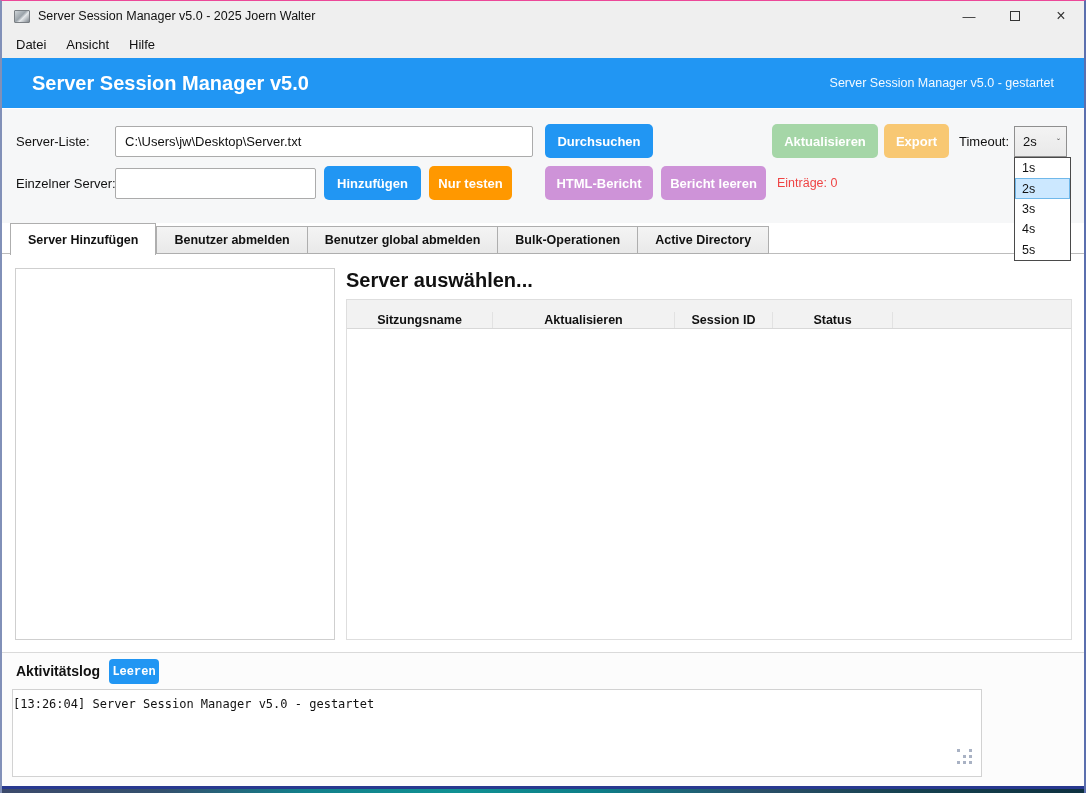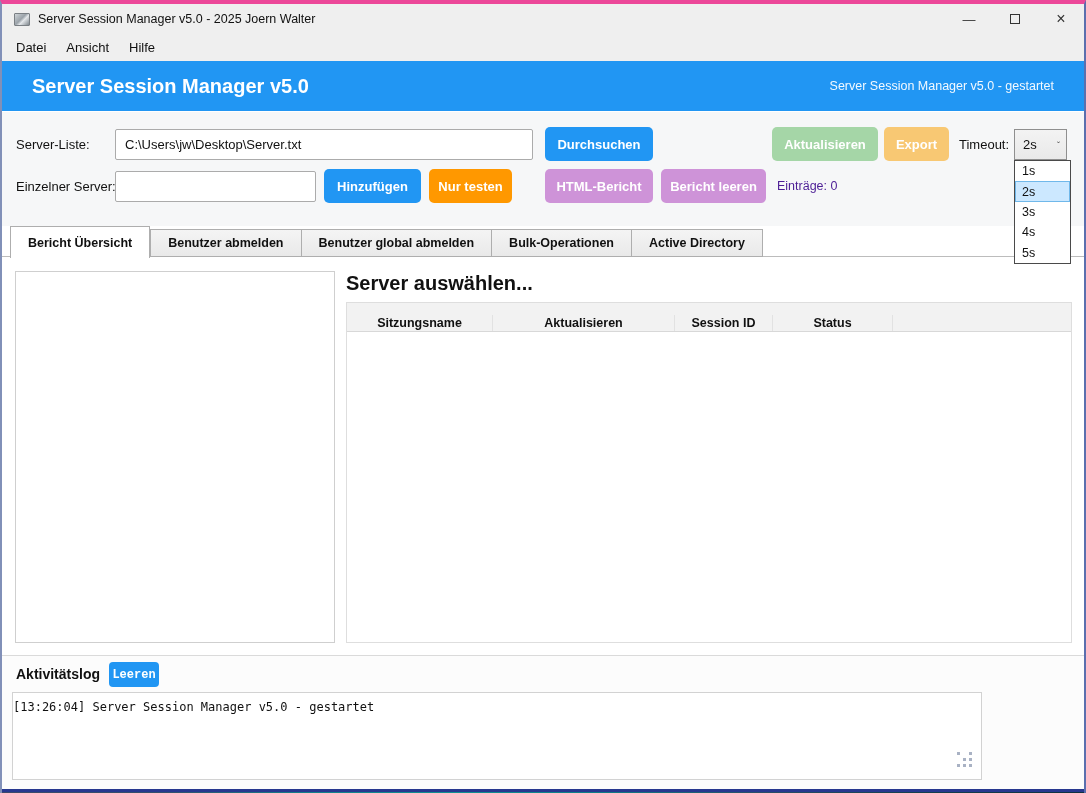--- a/index.html
+++ b/index.html
@@ -1,20 +1,20 @@
 <!DOCTYPE html>
 <html><head>
 <meta charset="utf-8">
 <style>
   * { margin:0; padding:0; box-sizing:border-box; }
   html,body { background:#222; }
   body { font-family:"Liberation Sans", sans-serif; }
   .window {
     position:relative; width:1086px; height:793px; background:#fff; overflow:hidden;
-    border-left:2px solid #8190b8; border-right:2px solid #5b6fae; border-top:4px solid #ec4899;
+    border-left:2px solid #8190b8; border-right:2px solid #5b6fae; border-top:1px solid #ec4899;
   }
   
   .titlebar { position:absolute; top:0; left:0; width:100%; height:30px; background:#efefef; display:flex; align-items:center; }
   .appicon { width:16px; height:13px; margin:0 8px 0 12px; display:inline-block;
     background:linear-gradient(135deg,#cfd4d8 0%,#9aa2a9 45%,#e4e7ea 60%,#7f878e 100%);
     border:1px solid #7a7f84; border-radius:1px; }
   .apptitle { font-size:12.5px; color:#111; }
   .wincontrols { margin-left:auto; display:flex; height:100%; }
   .winbtn { width:46px; height:100%; display:flex; align-items:center; justify-content:center; color:#333; font-size:13px; cursor:default; }
   .maxglyph { width:10px; height:10px; border:1.4px solid #333; display:inline-block; }
@@ -29,21 +29,21 @@
   
   .formpanel { position:absolute; top:108px; left:0; width:100%; height:114px; background:#f6f7f8; }
   .flabel { position:absolute; font-size:13px; color:#111; line-height:31px; }
   .finput { position:absolute; height:31px; border:1px solid #ababab; border-radius:2px; background:#fff; font-size:13px; padding:0 9px; font-family:"Liberation Sans",sans-serif; color:#111; }
   .btn { position:absolute; height:34px; border:none; border-radius:5px; color:#fff; font-weight:bold; font-size:13px; font-family:"Liberation Sans",sans-serif; cursor:default; }
   .btn.blue   { background:#2196f3; }
   .btn.green  { background:#a5d6a7; }
   .btn.porange{ background:#f8c873; }
   .btn.orange { background:#ff9800; }
   .btn.purple { background:#ce93d8; }
-  .entries { position:absolute; font-size:12.5px; color:#4c1d95; line-height:34px; }
+  .entries { position:absolute; font-size:12.5px; color:#ef4444; line-height:34px; }
   
   .selectbox { position:absolute; left:1012px; top:125px; width:53px; height:31px; background:linear-gradient(#f3f3f3,#e9e9e9); border:1px solid #8f8f8f; display:flex; align-items:center; font-size:13px; color:#111; padding-left:8px; z-index:11; }
   .selectbox .chev { margin-left:auto; margin-right:6px; font-size:9px; color:#444; }
   .selectpopup { position:absolute; left:1012px; top:156px; width:57px; background:#fff; border:1px solid #4a4a4a; z-index:12; }
   .option { height:20.4px; font-size:12.5px; color:#111; display:flex; align-items:center; padding-left:6px; border:1px solid transparent; }
   .option.selected { background:#cce8ff; border:1px solid #70b8ea; }
   
   .tabbar { position:absolute; top:221px; left:8px; height:32px; display:flex; align-items:flex-end; z-index:3; }
   .tab { background:linear-gradient(#f4f4f4,#e9e9e9); border:1px solid #aeaeae; border-left:none; height:28px; display:flex; align-items:center; padding:0 17px; font-size:12.5px; font-weight:600; color:#111; }
   .tab.first-inactive { border-left:1px solid #aeaeae; }
@@ -123,21 +123,21 @@
   </div>
   <div class="selectpopup">
     <div class="option">1s</div>
     <div class="option selected">2s</div>
     <div class="option">3s</div>
     <div class="option">4s</div>
     <div class="option">5s</div>
   </div>
 
   <div class="tabbar">
-    <div class="tab active">Bericht Übersicht</div>
+    <div class="tab active">Server Hinzufügen</div>
     <div class="tab first-inactive">Benutzer abmelden</div>
     <div class="tab">Benutzer global abmelden</div>
     <div class="tab">Bulk-Operationen</div>
     <div class="tab">Active Directory</div>
   </div>
 
   <div class="content">
     <div class="serverlist"></div>
     <div class="paneltitle">Server auswählen...</div>
     <div class="sessiontable">

